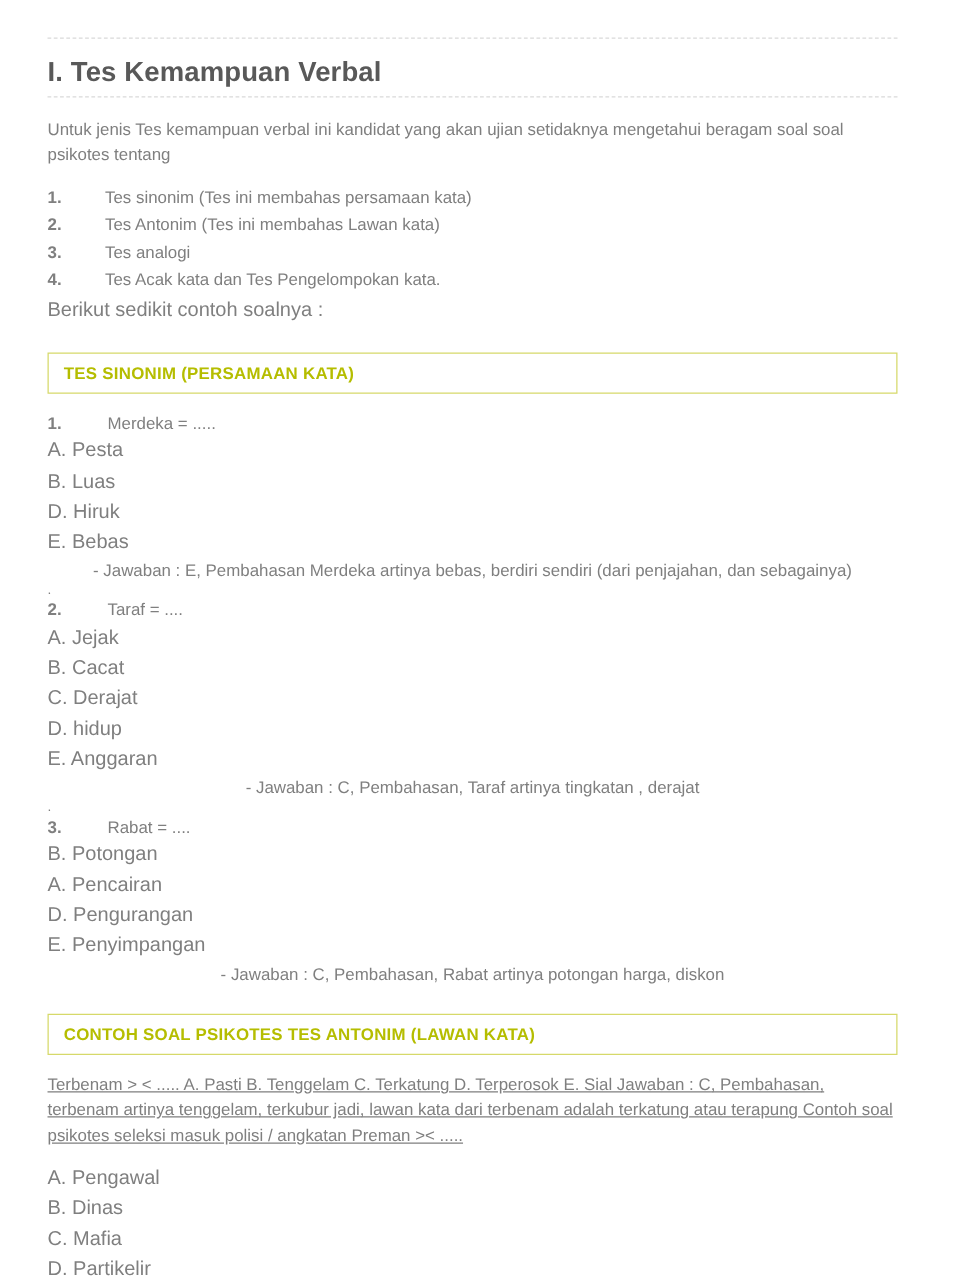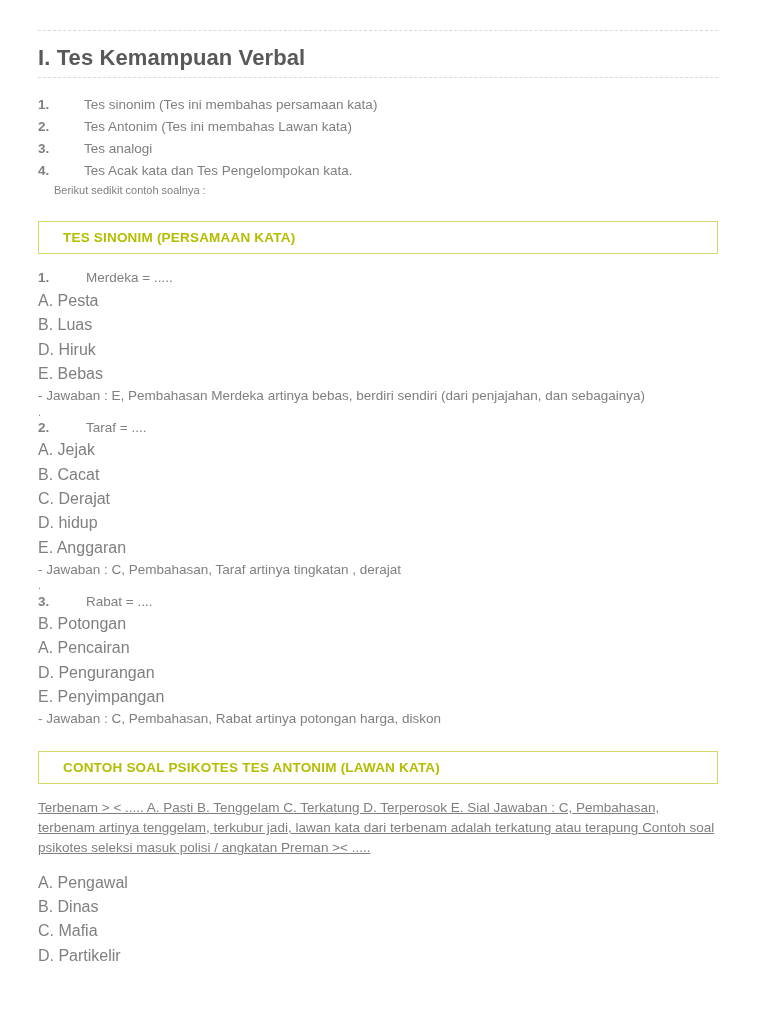--- a/index.html
+++ b/index.html
@@ -55,28 +55,28 @@
     font-size: 13.5px;
     display: flex;
   }
   ol.numbered li .num {
     width: 46px;
     flex: 0 0 46px;
     font-weight: bold;
     color: #7f7f7f;
   }
   .after-list {
-    margin: 2px 0 0 16px;
-    color: #7f7f7f;
-    font-size: 11px;
+    margin: 2px 0 0 0;
+    color: #7f7f7f;
+    font-size: 16px;
     line-height: 1.45;
   }
   .section-bar {
     border: 1px solid #d6d96a;
-    padding: 8px 24px;
+    padding: 8px 12px;
     margin: 22px 0 14px 0;
     color: #b5bd00;
     font-weight: bold;
     font-size: 13.5px;
     letter-spacing: 0.2px;
     background: #ffffff;
   }
   .qblock {
     margin: 0;
   }
@@ -93,20 +93,21 @@
   }
   .opt {
     line-height: 1.52;
     color: #7f7f7f;
     font-size: 16px;
   }
   .ans {
     line-height: 1.45;
     color: #7f7f7f;
     font-size: 13.5px;
+    text-align: center;
   }
   .dot {
     line-height: 1.1;
     color: #7f7f7f;
     font-size: 11px;
   }
   .para {
     line-height: 1.5;
     color: #7f7f7f;
     font-size: 13.5px;
@@ -118,20 +119,21 @@
 </head>
 <body>
 
 <div class="page">
 
   <div class="top-rule"></div>
 
   <h1 class="doc-title">I. Tes Kemampuan Verbal</h1>
   <div class="title-rule"></div>
 
+  <p class="intro">Untuk jenis Tes kemampuan verbal ini kandidat yang akan ujian setidaknya mengetahui beragam soal soal psikotes tentang</p>
 
   <ol class="numbered">
     <li>
       <span class="num">1.</span>
       <span>Tes sinonim (Tes ini membahas persamaan kata)</span>
     </li>
     <li>
       <span class="num">2.</span>
       <span>Tes Antonim (Tes ini membahas Lawan kata)</span>
     </li>

